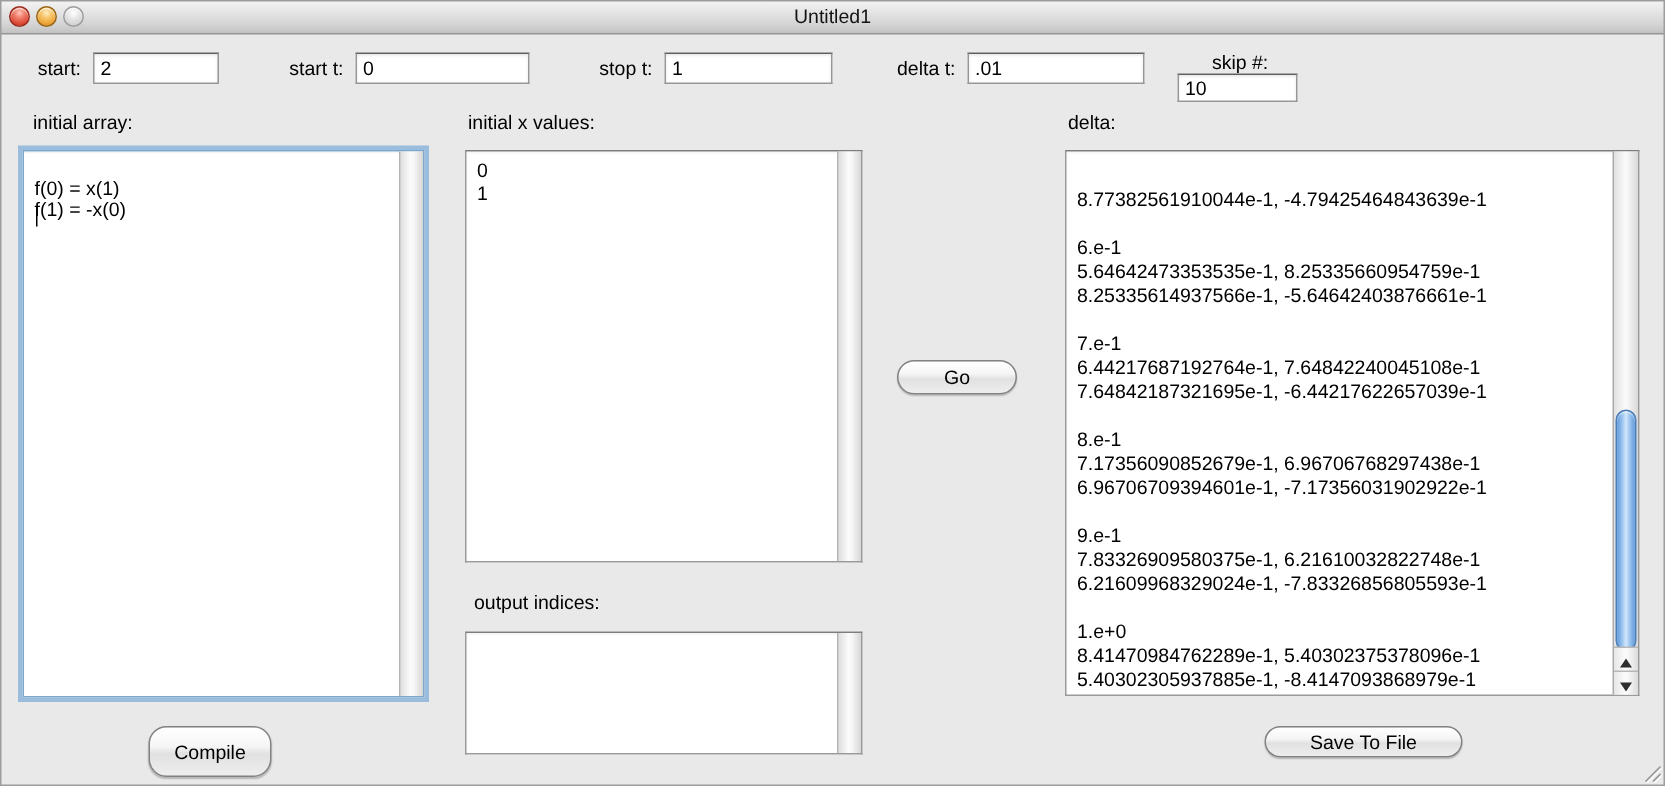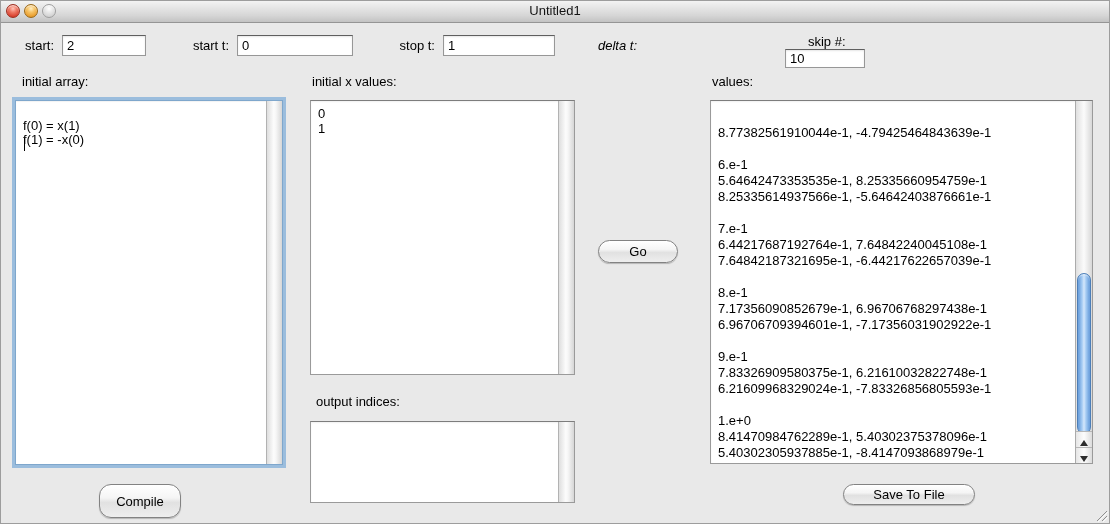--- a/index.html
+++ b/index.html
@@ -24,21 +24,21 @@
   .light.close { left:6px;  background:radial-gradient(circle at 50% 30%, #ffc4ba 0%, #ef7b67 35%, #d9412f 75%, #b33124 100%); border:1px solid #9c2d1f; }
   .light.min   { left:24px; background:radial-gradient(circle at 50% 30%, #ffeec4 0%, #f6c468 35%, #ea9e2d 75%, #c37c1c 100%); border:1px solid #996817; }
   .light.zoom  { left:42px; background:radial-gradient(circle at 50% 30%, #ffffff 0%, #e3e3e3 45%, #c6c6c6 100%); border:1px solid #9e9e9e; }
 
   
   .param { position:absolute; top:34px; height:22px; display:flex; align-items:center; }
   .param .plabel { display:inline-block; font-size:13px; color:#000; text-align:right; margin-right:8px; }
   .p0 { left:18px; }  .p0 .plabel { min-width:36px; } .p0 .field { width:74px; }
   .p1 { left:175px; } .p1 .plabel { min-width:54px; } .p1 .field { width:106px; }
   .p2 { left:390px; } .p2 .plabel { min-width:45px; } .p2 .field { width:102px; }
-  .p3 { left:588px; } .p3 .plabel { min-width:49px;font-style:italic; } .p3 .field { width:108px; }
+  .p3 { left:588px; } .p3 .plabel { min-width:49px; } .p3 .field { width:108px; }
   .p4 { left:785px;flex-direction:column; } .p4 .plabel { min-width:49px; } .p4 .field { width:70px; }
   .field {
     height:17px; border:1px solid #979797; border-top-color:#5f5f5f;
     background:#fff; font:13px "Liberation Sans", sans-serif; padding:1px 4px;
     box-shadow: inset 0 1px 2px rgba(0,0,0,.10); outline:none;
   }
 
   
   .seclabel { position:absolute; font-size:13px; color:#000; }
 
@@ -123,29 +123,30 @@
 <div class="param p1">
   <span class="plabel">start t:</span>
   <input class="field" type="text" value="0" style="">
 </div>
 <div class="param p2">
   <span class="plabel">stop t:</span>
   <input class="field" type="text" value="1" style="">
 </div>
 <div class="param p3">
   <span class="plabel">delta t:</span>
+  <input class="field" type="text" value=".01" style="">
 </div>
 <div class="param p4">
   <span class="plabel">skip #:</span>
   <input class="field" type="text" value="10" style="">
 </div>
 
 <div class="seclabel" style="left:22px; top:74px;">initial array:</div>
 <div class="seclabel" style="left:312px; top:74px;">initial x values:</div>
-<div class="seclabel" style="left:712px; top:74px;">values:</div>
+<div class="seclabel" style="left:712px; top:74px;">delta:</div>
 <div class="seclabel" style="left:316px; top:394px;">output indices:</div>
 
 <div class="tbox focus" style="left:15px; top:100px; width:266px; height:363px;">
   <div class="tcontent fn-text">f(0) = x(1)
 f(1) = -x(0)</div>
   <div class="caret"></div>
   <div class="track"></div>
 </div>
 
 <div class="tbox" style="left:310px; top:100px; width:263px; height:273px;">

